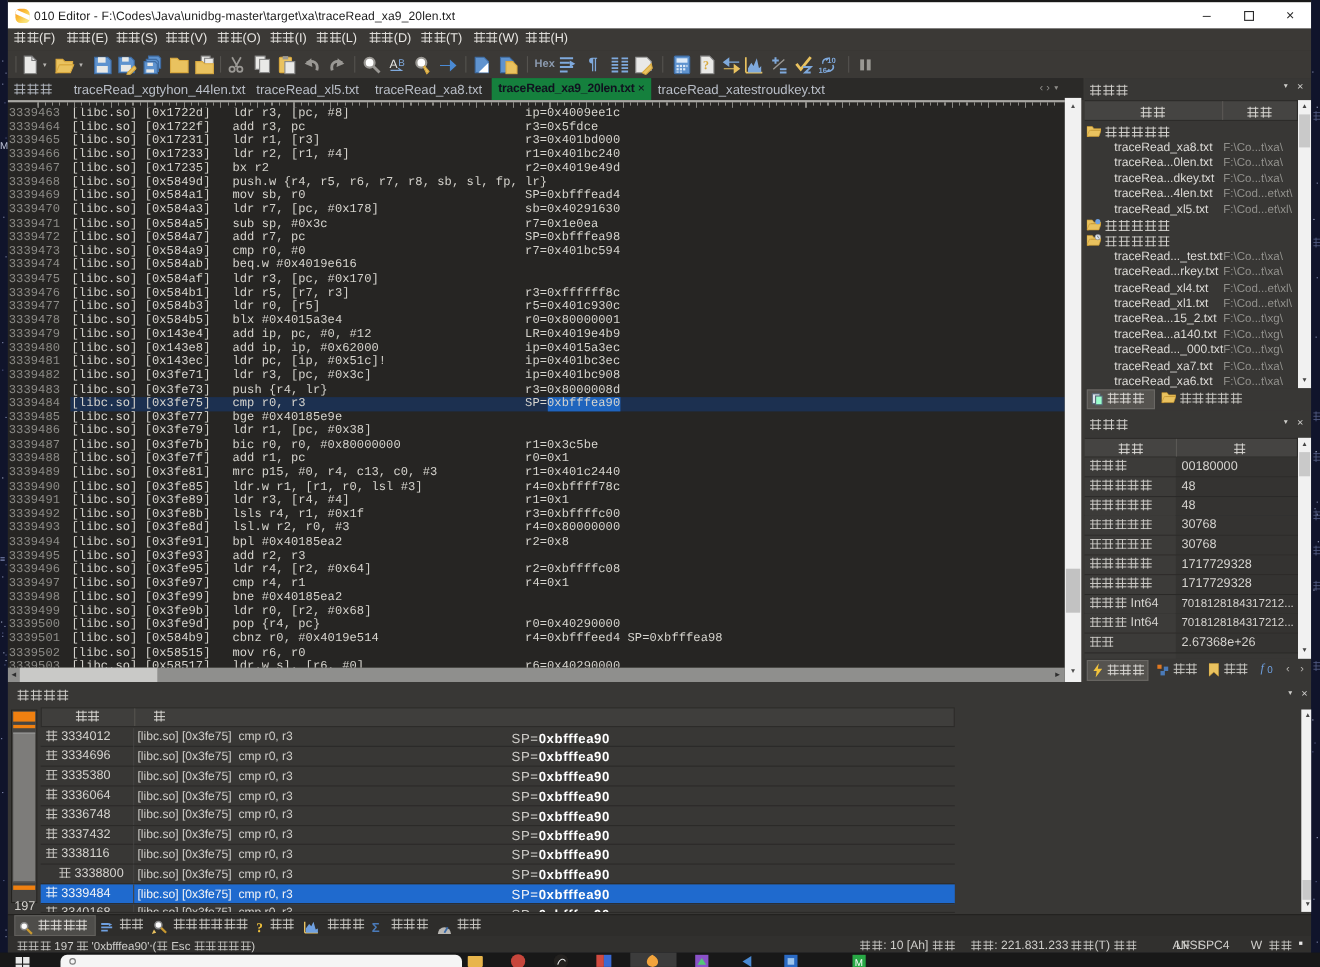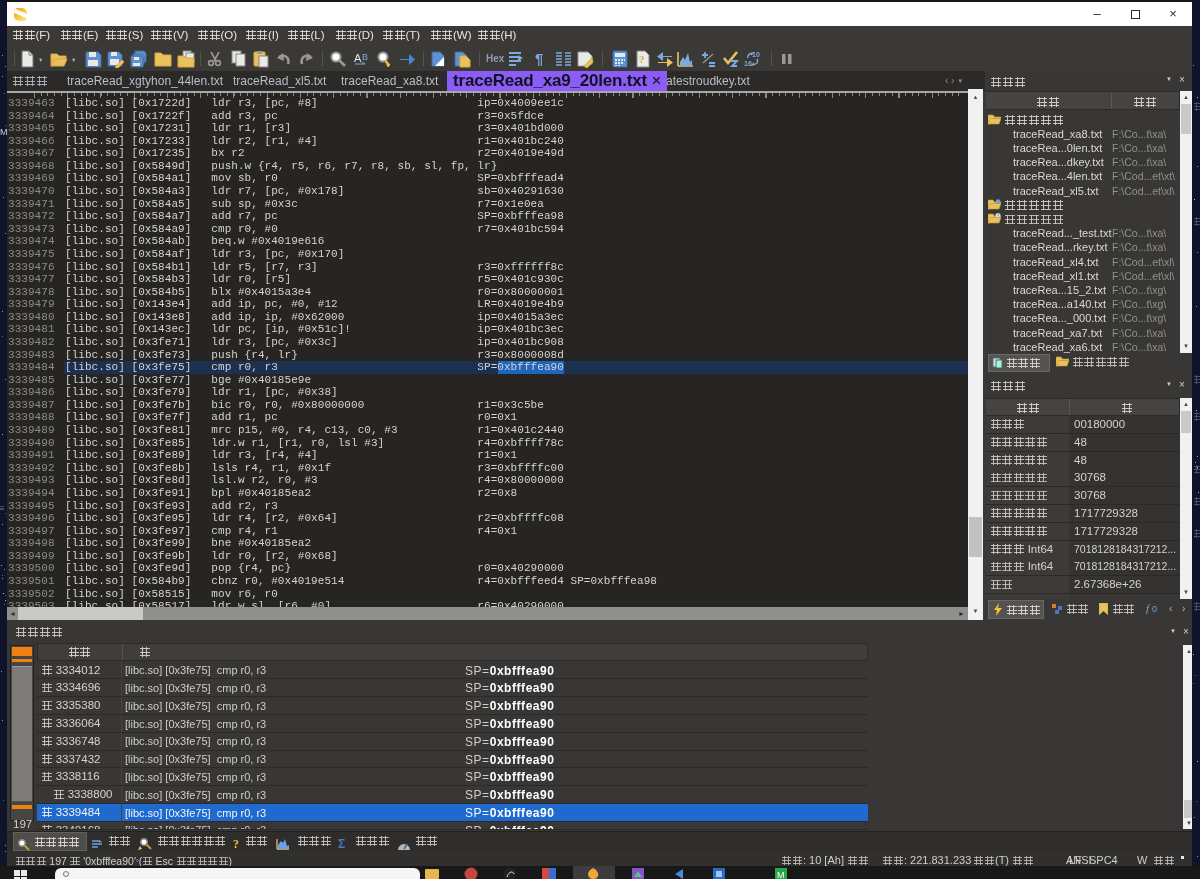--- a/index.html
+++ b/index.html
@@ -21,21 +21,21 @@
 
 #menubar{position:absolute;left:0;top:26px;width:1185px;height:20px;background:#3b3936;color:#e9e7e3;font-size:11.5px}
 #menubar span.mi{position:absolute;top:3px}
 
 #toolbar{position:absolute;left:0;top:46px;width:1185px;height:25px;background:#3b3936}
 .tsep{position:absolute;top:5px;width:1px;height:15px;background:#55534f}
 .tico{position:absolute;top:4px}
 
 #tabbar{position:absolute;left:0;top:71px;width:978px;height:20px;background:#2b2a28;color:#b9bec7;font-size:12px}
 .tab{position:absolute;top:0;height:20px;line-height:20px}
-#atab{position:absolute;left:440px;top:70.5px;height:20.5px;line-height:20px;background:#8b5cf6;color:#10131f;font-weight:bold;padding:0 6px;font-size:17px;letter-spacing:-.2px}
+#atab{position:absolute;left:440px;top:70.5px;height:20.5px;line-height:20px;background:#15803d;color:#10131f;font-weight:bold;padding:0 6px;font-size:11px;letter-spacing:-.2px}
 
 #ruler{position:absolute;left:0;top:91px;width:961px;height:7px;background:#262523;border-top:2px solid #a9a8a4}
 #ruler .ticks{position:absolute;left:27px;top:0;width:930px;height:7px;
 background:repeating-linear-gradient(90deg,#8a8985 0 1px,transparent 1px 6.65px) 0 0/100% 3px no-repeat,repeating-linear-gradient(90deg,#8a8985 0 1px,transparent 1px 33.25px) 0 0/100% 6px no-repeat}
 #editor{position:absolute;left:0;top:98px;width:961px;height:509px;background:#262523;overflow:hidden}
 #editor pre{font-family:"Liberation Mono",monospace;font-size:11px;line-height:12.575px;letter-spacing:.05px;position:absolute;top:-1px;white-space:pre}
 #gut{left:1px;color:#8d8c88}
 #txt{left:58px;color:#d6d4ce}
 #hlrow{position:absolute;left:57px;top:263.1px;width:904px;height:12.6px;background:#1c3050}
 #hlsel{position:absolute;left:490.5px;top:263.1px;width:66.5px;height:12.6px;background:#1f64bd}
@@ -56,20 +56,21 @@
 
 #deskL{position:absolute;left:0;top:0;width:7px;height:879px;background:#10142b}
 #deskR{position:absolute;left:1192px;top:0;width:8px;height:879px;background:#10142b}
 </style>
 </head>
 <body>
 <div id="page">
 <div id="win">
   <div id="titlebar">
     <div id="tico"></div>
+    <div class="ttl">010 Editor - F:\Codes\Java\unidbg-master\target\xa\traceRead_xa9_20len.txt</div>
     <div class="wbtn" style="left:1075px">–</div>
     <div class="wbtn" style="left:1113px"><span style="display:inline-block;width:9px;height:9px;border:1.2px solid #2a2a2a;vertical-align:-1px"></span></div>
     <div class="wbtn" style="left:1151px">×</div>
   </div>
   <div id="menubar">
         <span class="mi" style="left:5.5px"><i class="z"></i><i class="z"></i>(F)</span>
         <span class="mi" style="left:53px"><i class="z"></i><i class="z"></i>(E)</span>
         <span class="mi" style="left:98px"><i class="z"></i><i class="z"></i>(S)</span>
         <span class="mi" style="left:143px"><i class="z"></i><i class="z"></i>(V)</span>
         <span class="mi" style="left:190.5px"><i class="z"></i><i class="z"></i>(O)</span>
@@ -376,21 +377,21 @@
         <div class="abs" style="left:27px;top:170.3px;font-size:11px;color:#dcdad6">traceRead...rkey.txt</div>
         <div class="abs" style="left:126px;top:170.3px;font-size:10.5px;color:#92918d">F:\Co...t\xa\</div>
         <div class="abs" style="left:27px;top:184.5px;font-size:11px;color:#dcdad6">traceRead_xl4.txt</div>
         <div class="abs" style="left:126px;top:184.5px;font-size:10.5px;color:#92918d">F:\Cod...et\xl\</div>
         <div class="abs" style="left:27px;top:198.7px;font-size:11px;color:#dcdad6">traceRead_xl1.txt</div>
         <div class="abs" style="left:126px;top:198.7px;font-size:10.5px;color:#92918d">F:\Cod...et\xl\</div>
         <div class="abs" style="left:27px;top:212.9px;font-size:11px;color:#dcdad6">traceRea...15_2.txt</div>
         <div class="abs" style="left:126px;top:212.9px;font-size:10.5px;color:#92918d">F:\Co...t\xg\</div>
         <div class="abs" style="left:27px;top:227.1px;font-size:11px;color:#dcdad6">traceRea...a140.txt</div>
         <div class="abs" style="left:126px;top:227.1px;font-size:10.5px;color:#92918d">F:\Co...t\xg\</div>
-        <div class="abs" style="left:27px;top:241.3px;font-size:11px;color:#dcdad6">traceRea..._000.txt</div>
+        <div class="abs" style="left:27px;top:241.3px;font-size:11px;color:#dcdad6">traceRead..._000.txt</div>
         <div class="abs" style="left:126px;top:241.3px;font-size:10.5px;color:#92918d">F:\Co...t\xg\</div>
         <div class="abs" style="left:27px;top:255.5px;font-size:11px;color:#dcdad6">traceRead_xa7.txt</div>
         <div class="abs" style="left:126px;top:255.5px;font-size:10.5px;color:#92918d">F:\Co...t\xa\</div>
         <div class="abs" style="left:27px;top:269.7px;font-size:11px;color:#dcdad6">traceRead_xa6.txt</div>
         <div class="abs" style="left:126px;top:269.7px;font-size:10.5px;color:#92918d">F:\Co...t\xa\</div>
         <div class="abs" style="left:194px;top:20px;width:12px;height:262px;background:#f1f1f1">
           <div class="abs" style="left:0;top:1px;width:12px;height:11px;color:#444;font-size:6px;text-align:center;line-height:11px">▲</div>
           <div class="abs" style="left:0;bottom:1px;width:12px;height:11px;color:#444;font-size:6px;text-align:center;line-height:11px">▼</div>
           <div class="abs" style="left:1px;top:13px;width:10px;height:30px;background:#c9c9c9"></div>
         </div>

